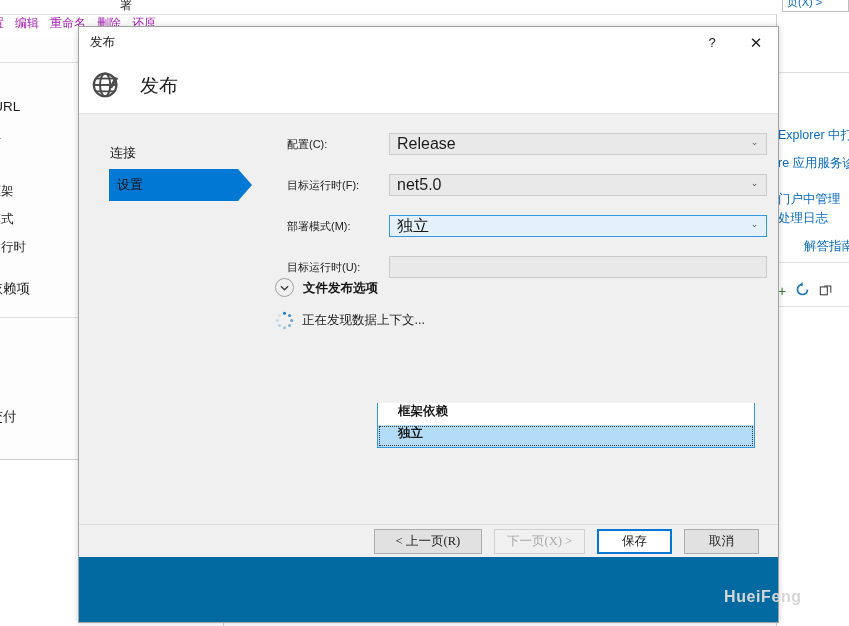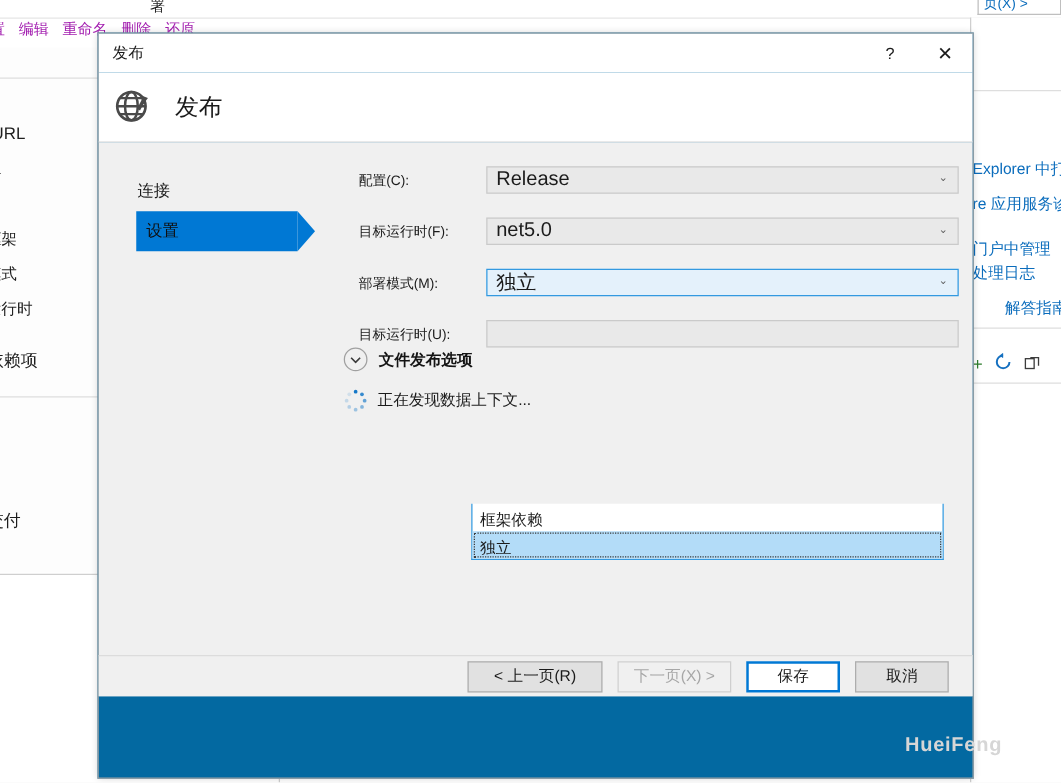--- a/index.html
+++ b/index.html
@@ -311,26 +311,27 @@
     width: 378px;
     background: #ffffff;
     border: 1px solid #3399e0;
     border-top: none;
     box-sizing: border-box;
     z-index: 20;
   }
   .dd-option {
     height: 22px;
     display: flex;
-    align-items: flex-end;
-    padding-left: 6px;
+    align-items: flex-start;
+    padding-left: 20px;
     font-size: 12.5px;
     color: #1b1b1b;
     box-sizing: border-box;
     cursor: default;
+    font-weight: bold;
   }
   .dd-option.highlighted {
     background: #b3dcf8;
     outline: 1px dotted #3b3b3b;
     outline-offset: -2px;
   }
 
   
   .expander {
     display: flex;
@@ -393,21 +394,21 @@
     padding-right: 19px;
     gap: 12px;
     box-sizing: border-box;
   }
   .dlg-btn {
     min-width: 75px;
     height: 25px;
     padding: 0 12px;
     background: #e1e1e1;
     border: 1px solid #adadad;
-    font-family: Liberation Sans, sans-serif;
+    font-family: Liberation Serif, serif;
     font-size: 12.5px;
     color: #1b1b1b;
     cursor: default;
     box-sizing: border-box;
   }
   .dlg-btn.wide { min-width: 108px; }
   .dlg-btn.disabled {
     color: #a7a7a7;
     border-color: #cfcfcf;
     background: #f0f0f0;

